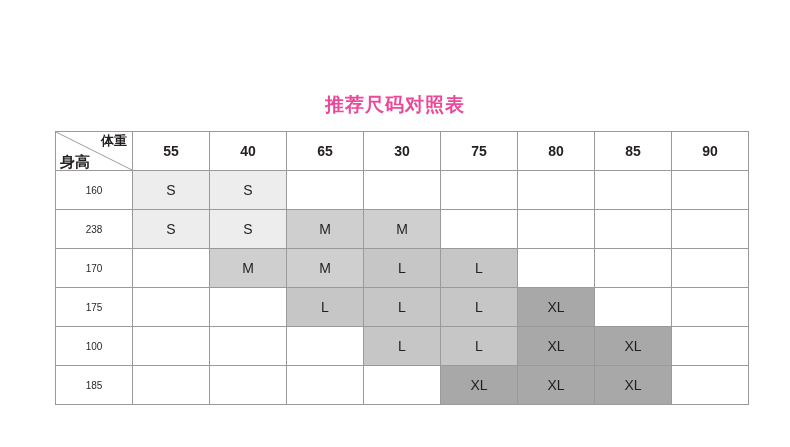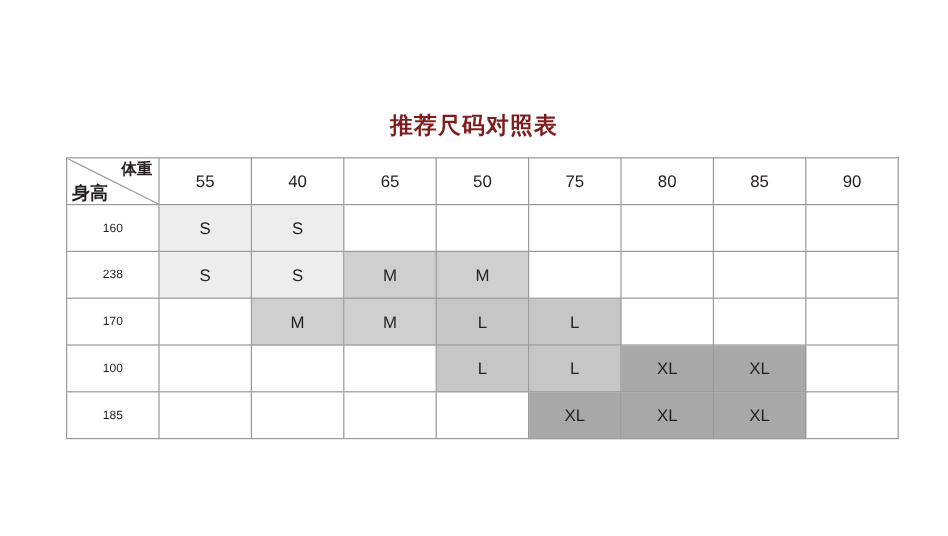--- a/index.html
+++ b/index.html
@@ -22,21 +22,21 @@
   }
   .chart-title {
     position: absolute;
     left: 0;
     top: 92px;
     width: 790px;
     text-align: center;
     font-size: 19px;
     font-weight: bold;
     letter-spacing: 1px;
-    color: #7f1d1d;
+    color: #ec4899;
   }
   table.size-table {
     position: absolute;
     left: 55px;
     top: 131px;
     border-collapse: collapse;
     table-layout: fixed;
   }
   table.size-table td {
     border: 1px solid #9a9a9a;
@@ -77,20 +77,21 @@
   .corner-height {
     position: absolute;
     left: 4px;
     bottom: 1px;
     font-size: 15px;
     line-height: 15px;
   }
   table.size-table td.head {
     font-size: 14px;
     color: #231f20;
+    font-weight: bold;
   }
   table.size-table td.rowhead {
     font-size: 10px;
   }
   .cell-S { background: #ededed; }
   .cell-M { background: #cfcfcf; }
   .cell-L { background: #c6c6c6; }
   .cell-XL { background: #a8a8a8; }
   .cell-empty { background: #ffffff; }
 </style>
@@ -109,21 +110,21 @@
             <svg class="corner-line" viewBox="0 0 76 38" preserveAspectRatio="none">
               <line x1="0" y1="0" x2="76" y2="38" stroke="#9a9a9a" stroke-width="1"></line>
             </svg>
             <span class="corner-weight">体重</span>
             <span class="corner-height">身高</span>
           </div>
         </td>
         <td class="head">55</td>
         <td class="head">40</td>
         <td class="head">65</td>
-        <td class="head">50</td>
+        <td class="head">30</td>
         <td class="head">75</td>
         <td class="head">80</td>
         <td class="head">85</td>
         <td class="head">90</td>
       </tr>
 
       <tr>
         <td class="rowhead">160</td>
         <td class="cell-S">S</td>
         <td class="cell-S">S</td>
@@ -152,20 +153,31 @@
         <td class="cell-empty"></td>
         <td class="cell-M">M</td>
         <td class="cell-M">M</td>
         <td class="cell-L">L</td>
         <td class="cell-L">L</td>
         <td class="cell-empty"></td>
         <td class="cell-empty"></td>
         <td class="cell-empty"></td>
       </tr>
 
+      <tr>
+        <td class="rowhead">175</td>
+        <td class="cell-empty"></td>
+        <td class="cell-empty"></td>
+        <td class="cell-L">L</td>
+        <td class="cell-L">L</td>
+        <td class="cell-L">L</td>
+        <td class="cell-XL">XL</td>
+        <td class="cell-empty"></td>
+        <td class="cell-empty"></td>
+      </tr>
 
       <tr>
         <td class="rowhead">100</td>
         <td class="cell-empty"></td>
         <td class="cell-empty"></td>
         <td class="cell-empty"></td>
         <td class="cell-L">L</td>
         <td class="cell-L">L</td>
         <td class="cell-XL">XL</td>
         <td class="cell-XL">XL</td>

